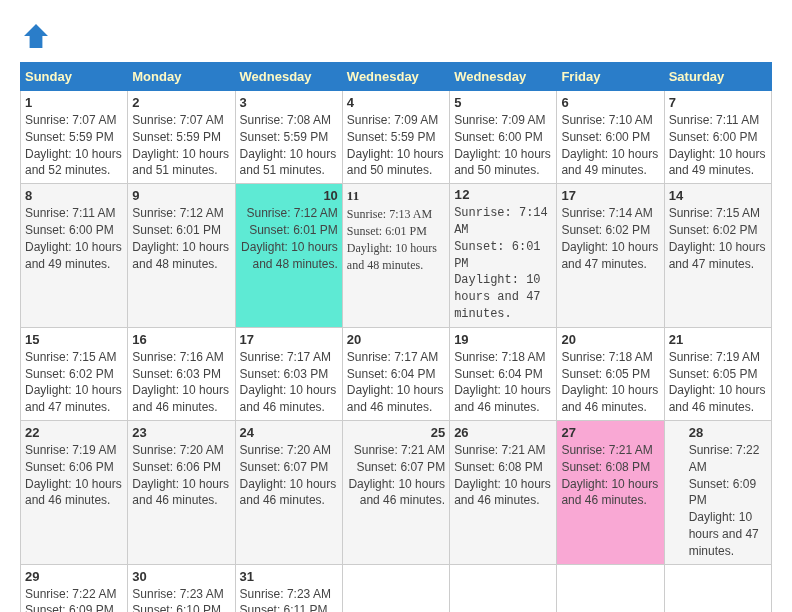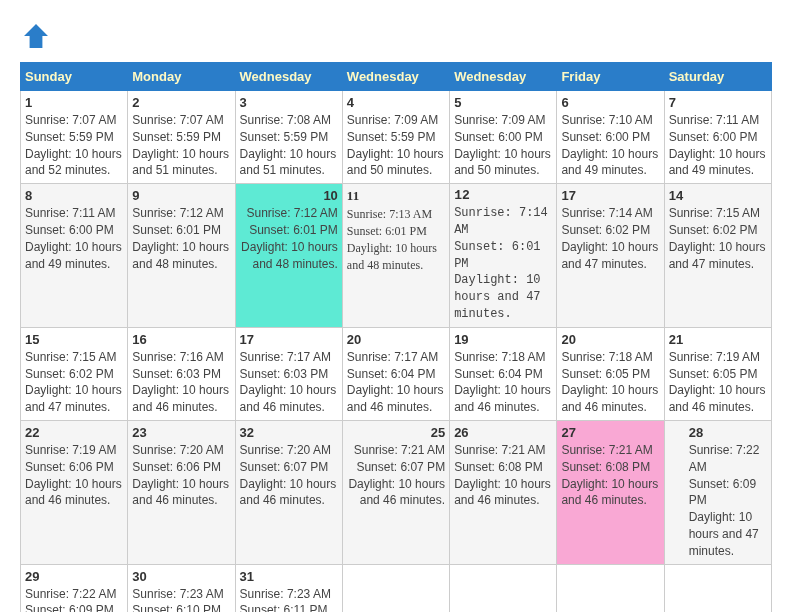--- a/index.html
+++ b/index.html
@@ -305,21 +305,21 @@
       </td>
         <td style="background-color: rgb(245, 245, 245);">
         <span class="day-number">23</span>
         <div class="day-info">
           Sunrise: 7:20 AM<br>
           Sunset: 6:06 PM<br>
           Daylight: 10 hours and 46 minutes.
         </div>
       </td>
         <td style="background-color: rgb(245, 245, 245);">
-        <span class="day-number">32</span>
+        <span class="day-number">24</span>
         <div class="day-info">
           Sunrise: 7:20 AM<br>
           Sunset: 6:07 PM<br>
           Daylight: 10 hours and 46 minutes.
         </div>
       </td>
         <td style="background-color: rgb(245, 245, 245); text-align: right;">
         <span class="day-number">25</span>
         <div class="day-info">
           Sunrise: 7:21 AM<br>

